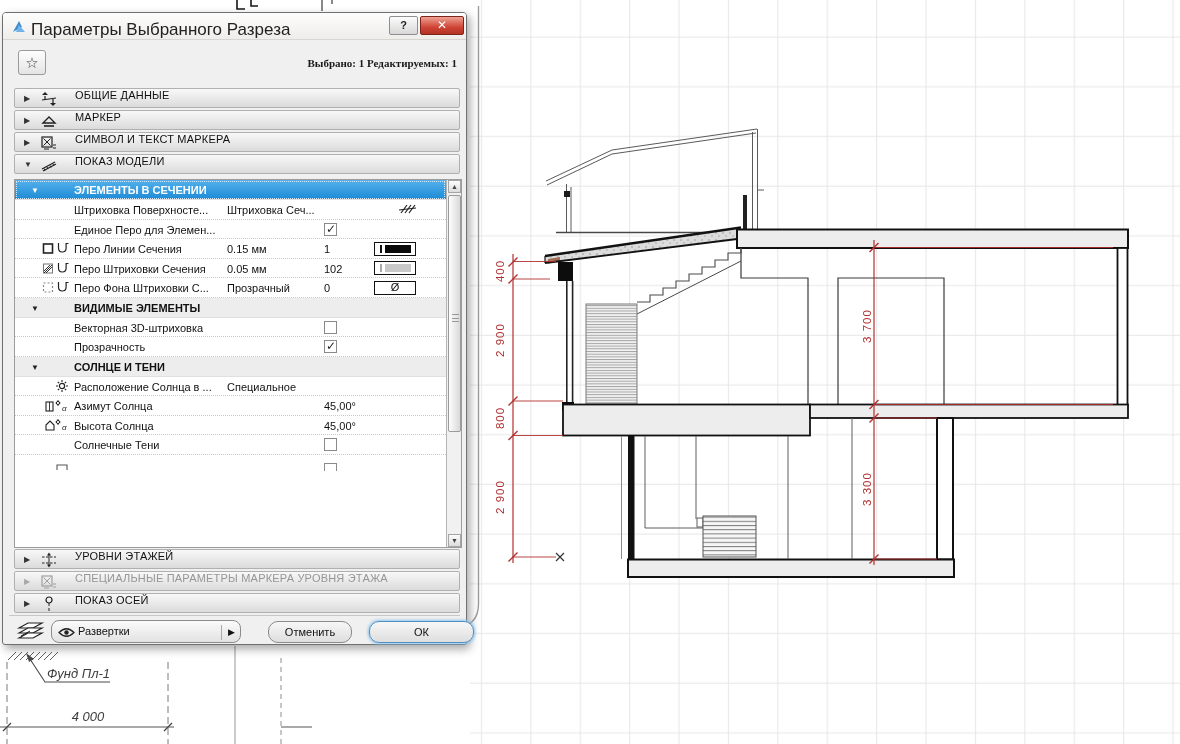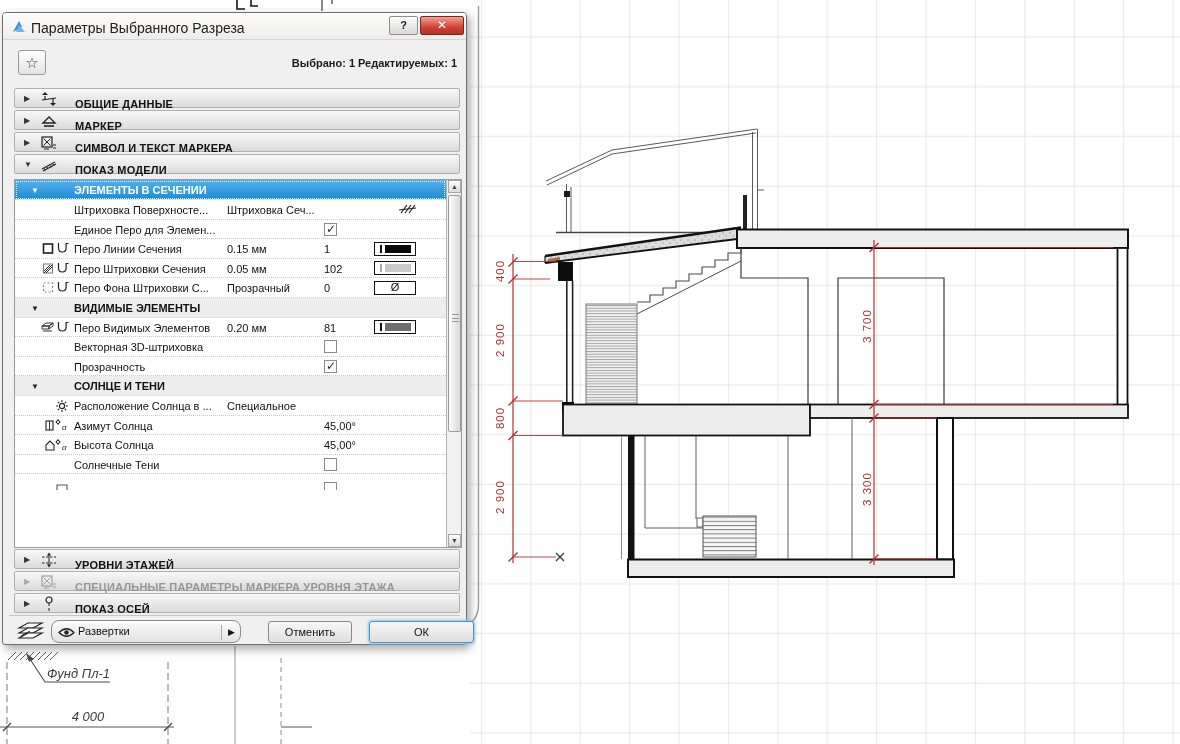--- a/index.html
+++ b/index.html
@@ -10,40 +10,40 @@
   
   #drawing { position:absolute; left:0; top:0; width:1180px; height:744px; }
 
   
   #dlg { position:absolute; left:2px; top:12px; width:465px; height:633px;
          background:#f0f0f0; border:1px solid #6f6f6f; border-radius:4px 4px 3px 3px;
          box-shadow:3px 4px 10px rgba(0,0,0,.35); font-size:11px; color:#111; }
   #titlebar { position:absolute; left:0; top:0; right:0; height:27px;
               background:linear-gradient(#fdfdfd,#efedea); border-radius:3px 3px 0 0;
               border-bottom:1px solid #d8d6d2; }
-  #title { position:absolute; left:28px; top:7px; font-size:14px; color:#222; }
+  #title { position:absolute; left:28px; top:7px; font-size:17px; color:#222; }
   .tbtn { position:absolute; top:3px; height:19px; text-align:center; line-height:17px;
           border-radius:2px; font-size:11px; }
   #helpbtn { left:386px; width:29px; background:linear-gradient(#fcfcfc,#d8d8d8);
              border:1px solid #8e8e8e; color:#222; font-weight:bold; }
   #closebtn { left:417px; width:44px; background:linear-gradient(#efa294,#cf4436 60%,#b23325);
               border:1px solid #7d2418; color:#fff; font-weight:bold; font-size:12px; }
   #appicon { position:absolute; left:8px; top:6px; }
 
   #starbtn { position:absolute; left:15px; top:37px; width:28px; height:25px;
              background:linear-gradient(#fefefe,#e4e4e4); border:1px solid #9a9a9a;
              border-radius:3px; text-align:center; line-height:23px; font-size:15px; color:#444; }
-  #selinfo { position:absolute; right:9px; top:44px; font-weight:bold; color:#1a1a1a; }
+  #selinfo { position:absolute; right:9px; top:44px; font-weight:bold; color:#1a1a1a;font-family:Liberation Serif, serif; }
 
   .bar { position:absolute; left:11px; width:446px; height:20px;
          background:linear-gradient(#f8f8f8,#dbdbdb); border:1px solid #b0b0b0;
          border-radius:2px; }
   .bar .arr { position:absolute; left:9px; top:5px; font-size:8px; color:#333; }
   .bar .bicon { position:absolute; left:26px; top:2px; }
-  .bar .blabel { position:absolute; left:60px; top:9px; font-weight:bold; letter-spacing:.2px; }
+  .bar .blabel { position:absolute; left:60px; top:0; font-weight:normal; letter-spacing:.2px; }
   .bar.disabled .blabel { color:#969696; }
   .bar.disabled .arr { color:#a8a8a8; }
 
   #plist { position:absolute; left:11px; top:166px; width:448px; height:369px;
            background:#fff; border:1px solid #9c9c9c; }
   #plist-content { position:absolute; left:0; top:0; width:431px; height:367px; overflow:hidden; }
   .ghdr { position:relative; height:20px; background:#ededed; border-bottom:1px solid #e0e0e0; }
   .ghdr .garr { position:absolute; left:16px; top:6px; font-size:8px; color:#222; }
   .ghdr .glabel { position:absolute; left:59px; top:4px; font-weight:bold; }
   .ghdr.sel { background:linear-gradient(#55b1ec,#1e8cd6); outline:1px dotted #cfe9fa; outline-offset:-2px; }
@@ -81,21 +81,21 @@
   
   #fsep { position:absolute; left:6px; right:6px; top:602px; height:1px; background:#c6c6c6; }
   #stackbtn { position:absolute; left:13px; top:607px; width:30px; height:22px; }
   #flyout { position:absolute; left:48px; top:607px; width:190px; height:23px;
             background:linear-gradient(#fbfbfb,#e2e2e2); border:1px solid #8b8b8b; border-radius:8px; }
   #flyout .flabel { position:absolute; left:26px; top:4px; }
   #flyout .feye { position:absolute; left:6px; top:6px; }
   #flyout .farr { position:absolute; right:5px; top:4px; font-size:9px; color:#111;
                   border-left:1px solid #aaa; padding-left:6px; height:15px; line-height:15px; }
   .pushbtn { position:absolute; top:608px; height:22px; text-align:center; line-height:20px;
-             background:linear-gradient(#f7f7f7,#dedede); border:1px solid #8b8b8b; border-radius:3px; }
+             background:linear-gradient(#f7f7f7,#dedede); border:1px solid #8b8b8b; border-radius:10px; }
   #cancelbtn { left:265px; width:84px; }
   #okbtn { left:366px; width:105px; border:1px solid #4d90c8; box-shadow:0 0 3px 1px #8ec4ea; }
 
   svg text { font-family:"Liberation Sans","DejaVu Sans",sans-serif; }
 </style>
 </head>
 <body>
 
 <div id="stage">
 
@@ -354,38 +354,20 @@
         </div>
 
         <div class="ghdr">
           <span class="garr">▼</span>
           <span class="glabel">ВИДИМЫЕ ЭЛЕМЕНТЫ</span>
         </div>
 
 
 
 
-        <div class="prow">
-          <span class="ricon">
-            <svg width="15" height="13" viewBox="0 0 15 13">
-              <path d="M2 5 L6 2 H13 L9 5 Z M2 5 H9 V8 H2 Z M9 5 L13 2 V5 L9 8 Z" fill="none" stroke="#333" stroke-width="1"></path>
-              <path d="M3 10 H12" stroke="#333" stroke-width="1"></path>
-            </svg>
-            <svg width="12" height="13" viewBox="0 0 12 13">
-              <path d="M1.5 1 v5 q0 4 3.8 4 q3.8 0 3.8 -4 v-5 M9 1.5 h2.5" stroke="#222" stroke-width="1.2" fill="none"></path>
-            </svg>
-          </span>
-          <span class="rlabel">Перо Видимых Элементов</span>
-          <span class="rval">0.20 мм</span>
-          <span class="rnum">81</span>
-          <div class="swatch">
-              <span class="swbar"></span>
-              <span class="swfill" style="background:#6f6f6f"></span>
-            </div>
-        </div>
 
         <div class="prow">
           <span class="rlabel">Векторная 3D-штриховка</span>
           <div class="cb"></div>
         </div>
 
         <div class="prow">
           <span class="rlabel">Прозрачность</span>
           <div class="cb checked"></div>
         </div>

